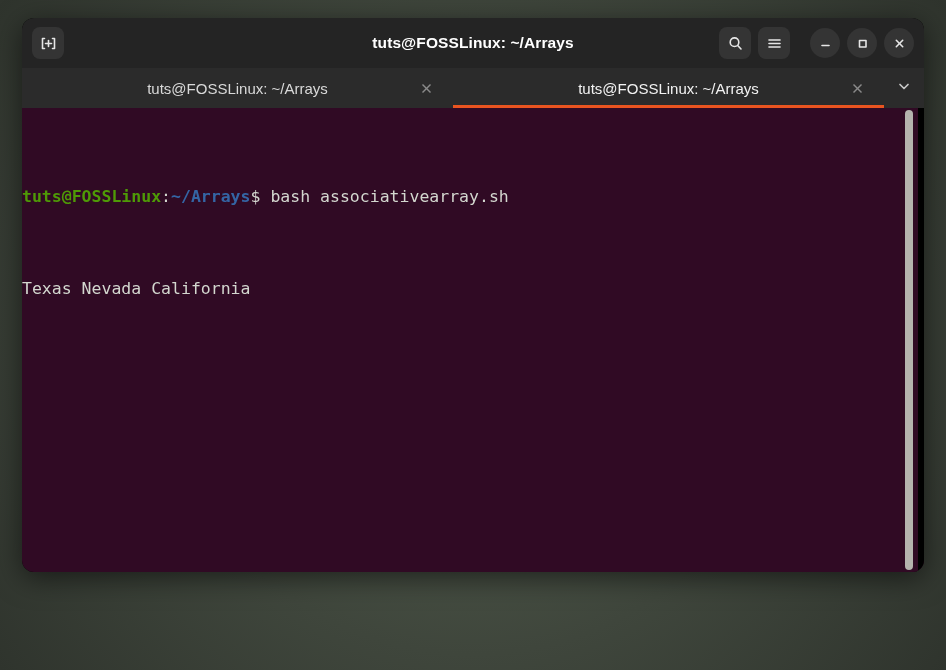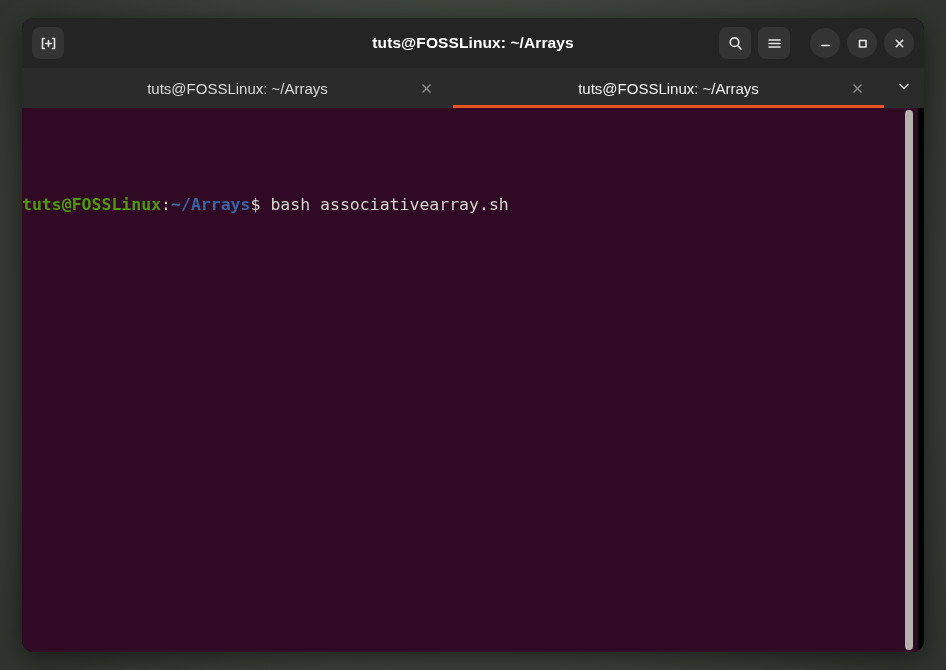--- a/index.html
+++ b/index.html
@@ -21,21 +21,21 @@
     background:
       radial-gradient(circle at 50% 50%, #55604f 0%, #3f463c 55%, #2f342d 100%);
   }
 
   
   .window {
     position: absolute;
     left: 22px;
     top: 18px;
     width: 902px;
-    height: 634px;
+    height: 554px;
     background: #000000;
     border-radius: 12px;
     box-shadow: 0 6px 28px rgba(0,0,0,0.55);
     overflow: hidden;
     display: flex;
     flex-direction: column;
   }
 
   
   .titlebar {
@@ -162,21 +162,21 @@
   
   .terminal-wrap {
     flex: 1 1 auto;
     position: relative;
     background: #300a24;
     display: flex;
     min-height: 0;
   }
   .terminal {
     flex: 1 1 auto;
-    padding: 16px 0 0 0;
+    padding: 8px 0 0 0;
     font-family: "DejaVu Sans Mono", "Liberation Mono", monospace;
     font-size: 16.5px;
     line-height: 23px;
     color: #d3d7cf;
     overflow: hidden;
     white-space: pre;
   }
   .line { padding-left: 0px; }
   .c-user { color: #4e9a06; font-weight: bold; }
   .c-colon { color: #d3d7cf; }
@@ -313,20 +313,21 @@
         </svg>
       </span>
     </div>
   </div>
 
   <div class="terminal-wrap">
     <div class="terminal">
 
       <div class="line"><span class="c-user">tuts@FOSSLinux</span><span class="c-colon">:</span><span class="c-path">~/Arrays</span><span class="c-dollar">$ </span><span class="c-cmd">bash associativearray.sh</span></div>
 
+      <div class="line"><span class="c-out">Texas Nevada California</span></div>
 
 
     </div>
 
     <div class="scrollbar-track">
       <div class="scrollbar-thumb"></div>
     </div>
     <div class="term-right-pad"></div>
   </div>
 

